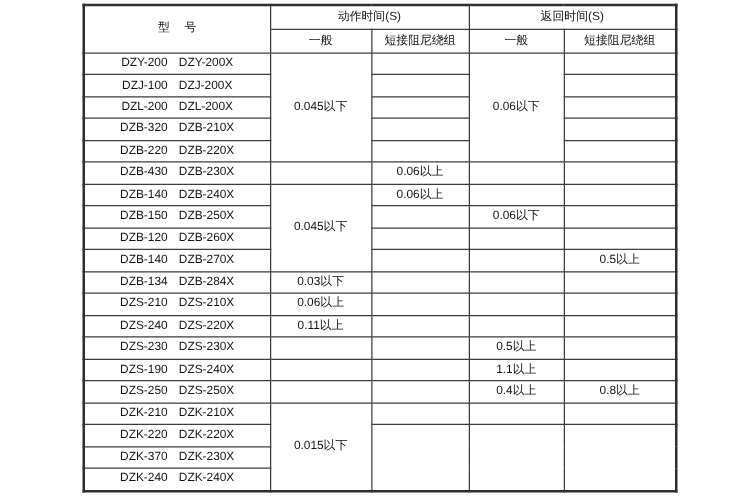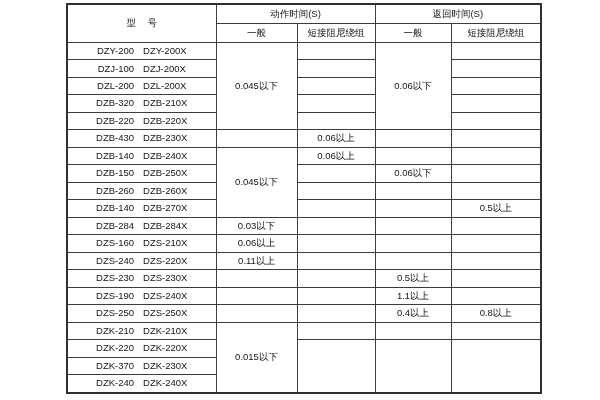--- a/index.html
+++ b/index.html
@@ -133,21 +133,21 @@
               <span>DZB-250X</span>
             </div>
           </td>
           <td></td>
           <td>0.06以下</td>
           <td></td>
         </tr>
         <tr>
           <td>
             <div class="model-pair">
-              <span>DZB-260</span>
+              <span>DZB-120</span>
               <span>DZB-260X</span>
             </div>
           </td>
           <td></td>
           <td></td>
           <td></td>
         </tr>
         <tr>
           <td>
             <div class="model-pair">
@@ -155,33 +155,33 @@
               <span>DZB-270X</span>
             </div>
           </td>
           <td></td>
           <td></td>
           <td>0.5以上</td>
         </tr>
         <tr>
           <td>
             <div class="model-pair">
-              <span>DZB-284</span>
+              <span>DZB-134</span>
               <span>DZB-284X</span>
             </div>
           </td>
           <td>0.03以下</td>
           <td></td>
           <td></td>
           <td></td>
         </tr>
         <tr>
           <td>
             <div class="model-pair">
-              <span>DZS-160</span>
+              <span>DZS-210</span>
               <span>DZS-210X</span>
             </div>
           </td>
           <td>0.06以上</td>
           <td></td>
           <td></td>
           <td></td>
         </tr>
         <tr>
           <td>

